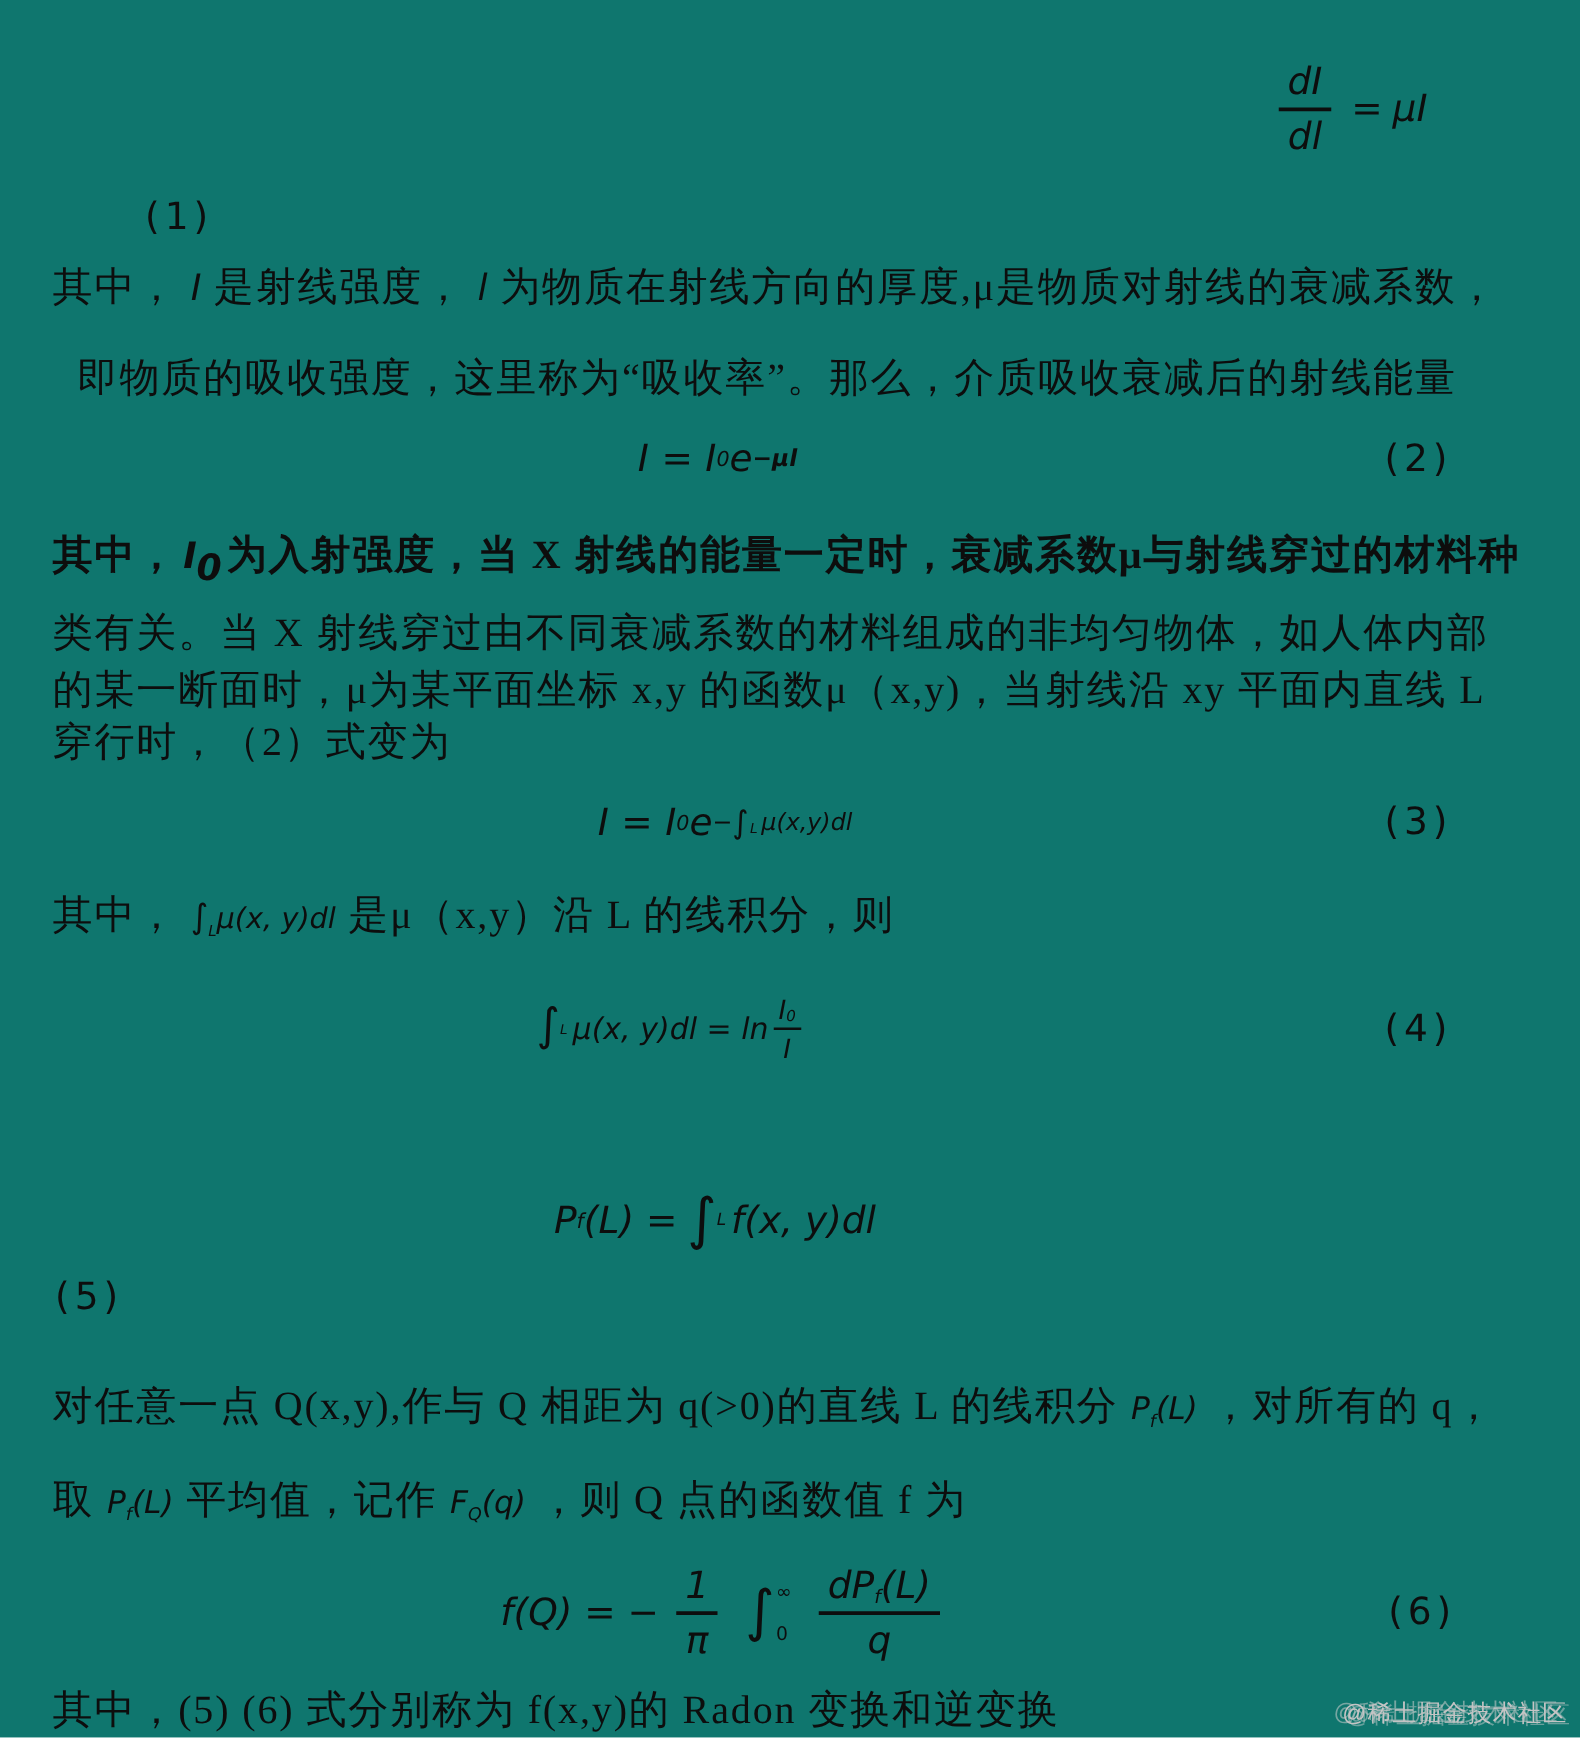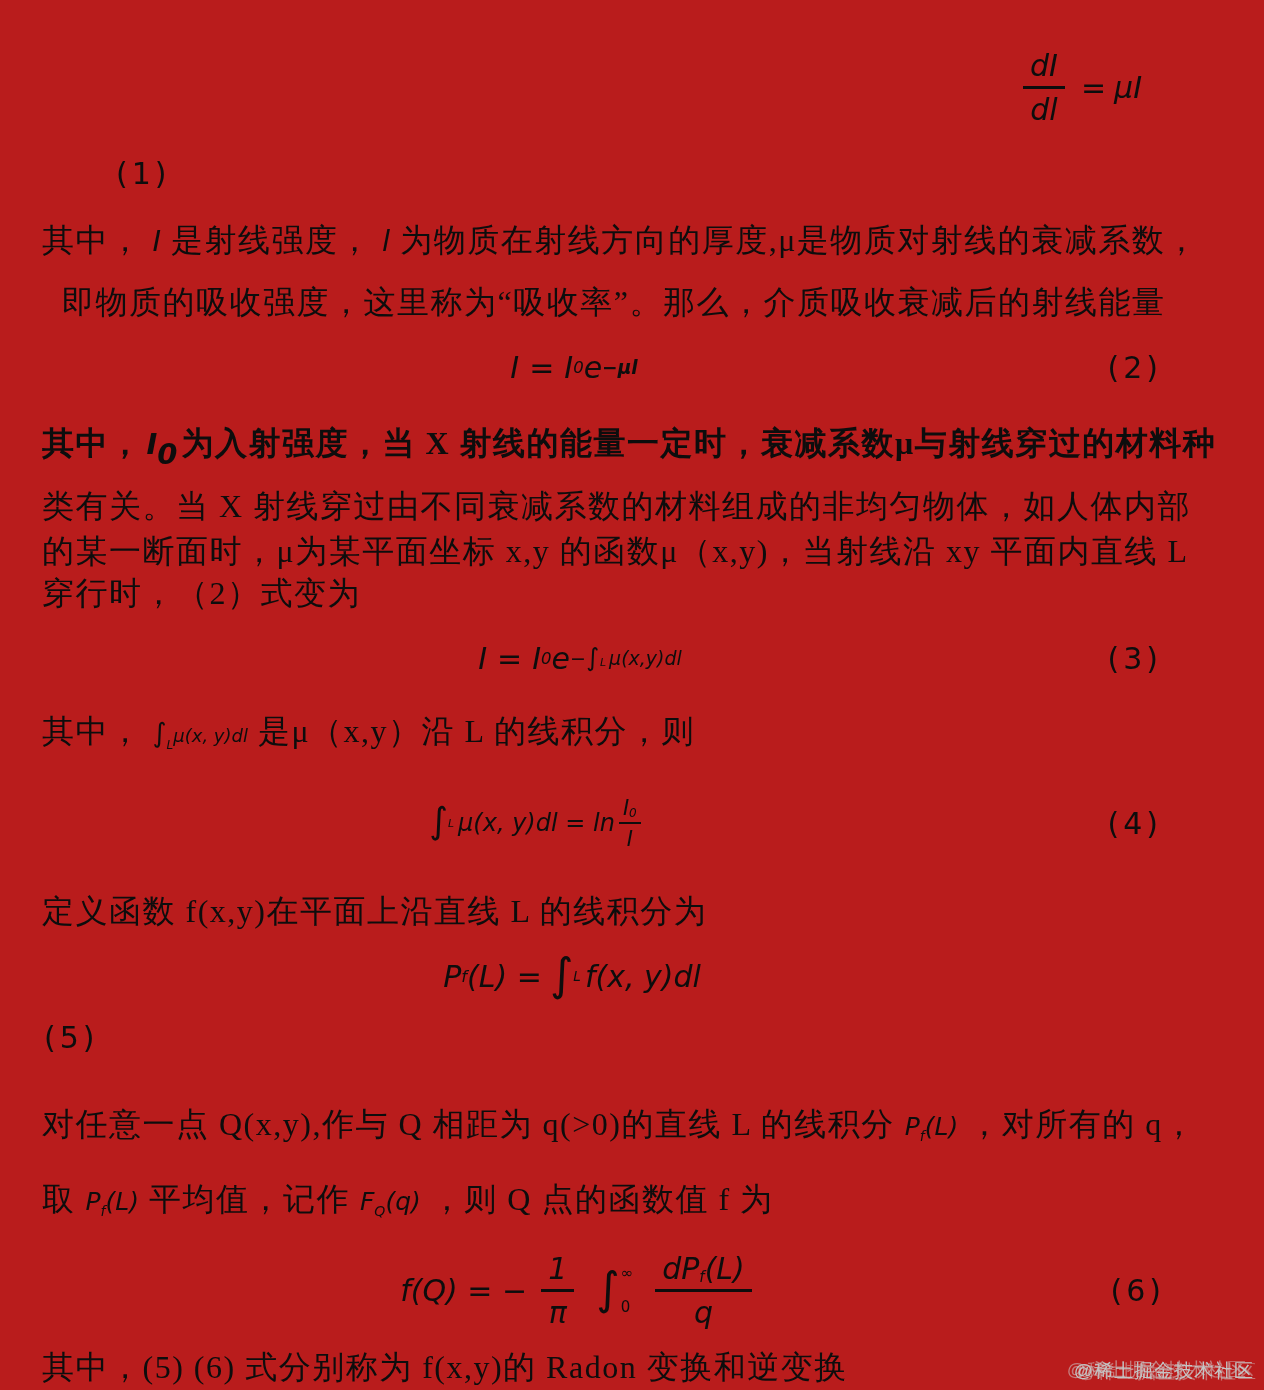--- a/index.html
+++ b/index.html
@@ -1,16 +1,16 @@
 <!DOCTYPE html>
 <html><head>
 <meta charset="utf-8">
 <style>
   html,body{margin:0;padding:0;background:#ffffff;}
-  .page{position:relative;width:1264px;height:1390px;background:#b91c1c;overflow:hidden;
+  .page{position:relative;width:1264px;height:1390px;background:#0f766e;overflow:hidden;
         color:#0d0d0d;font-family:"Liberation Serif","DejaVu Serif",serif;}
 
   
   .cnline{position:absolute;left:42px;font-size:32px;line-height:1.2;
           letter-spacing:1.5px;white-space:nowrap;color:#0d0d0d;}
   .cnline .mi{font-size:29px;letter-spacing:0;}
 
   
   .mi{font-family:"DejaVu Sans","Liberation Sans",sans-serif;font-style:italic;}
   .mop{font-family:"DejaVu Sans","Liberation Sans",sans-serif;font-style:normal;}
@@ -48,21 +48,21 @@
 
   
   .supwrap{display:inline-flex;align-items:flex-start;vertical-align:0.8em;font-size:19px;}
   .supwrap .supint{font-style:normal;font-size:25px;line-height:0.9;}
   .supwrap .supintsub{font-size:11px;font-style:italic;align-self:flex-end;margin:0 3px 0 1px;}
 
   
   .im{font-family:"DejaVu Sans","Liberation Sans",sans-serif;font-style:italic;
       font-size:25px;letter-spacing:0;}
   .im-int{font-style:normal;font-size:27px;}
-  .im-small{font-size:18px;}
+  .im-small{font-size:23px;}
 
   .watermark{position:absolute;right:10px;bottom:6px;
              font-family:"Liberation Sans","DejaVu Sans",sans-serif;
              font-size:19px;color:#c4c4c4;letter-spacing:1px;
              text-shadow:-7px -1px 0 rgba(205,205,205,0.55), 3px 1px 0 rgba(215,215,215,0.45);}
 </style>
 </head>
 <body>
 
 <div class="page">
@@ -74,21 +74,21 @@
           <span class="mi">dI</span>
         </span>
       <span class="den mi">dl</span>
     </span>
     <span class="mop" style="margin:0 8px;">=</span>
     <span class="mi">μI</span>
   </div>
 
   <div class="lbl" style="top:156px;left:116px;">(1)</div>
 
-  <div class="cnline" style="top:221px;text-align:center;">
+  <div class="cnline" style="top:210px;text-align:center;">
     <span>其中，</span><span class="mi pad">I</span><span>是射线强度，</span><span class="mi pad">l</span><span>为物质在射线方向的厚度,μ是物质对射线的衰减系数，</span>
   </div>
   <div class="cnline" style="top:283px;margin-left:20px;">即物质的吸收强度，这里称为“吸收率”。那么，介质吸收衰减后的射线能量</div>
 
   <div class="eqrow" style="top:336px;height:62px;">
     <span class="eqbody" style="left:-58px;">
       <span class="mi">I</span>
       <span class="mop" style="margin:0 10px;">=</span>
       <span class="mi">I</span>
         <sub class="s0">0</sub>
@@ -135,21 +135,20 @@
         <span class="num">
             <span class="mi">I</span>
             <sub style="font-size:12px;">0</sub>
           </span>
         <span class="den mi">I</span>
       </span>
     </span>
     <span class="eqlabel">(4)</span>
   </div>
 
-  <div class="cnline" style="top:892px;">定义函数 f(x,y)在平面上沿直线 L 的线积分为</div>
 
   <div class="eqrow" style="top:946px;height:60px;">
     <span class="eqbody" style="left:-60px;">
       <span class="mi">P</span>
         <sub class="s0 mi">f</sub>
         <span class="mi" style="margin-right:8px;">(L) =</span>
       <span class="int">∫</span>
         <sub class="intsub">L</sub>
       <span class="mi">f(x, y)dl</span>
     </span>

